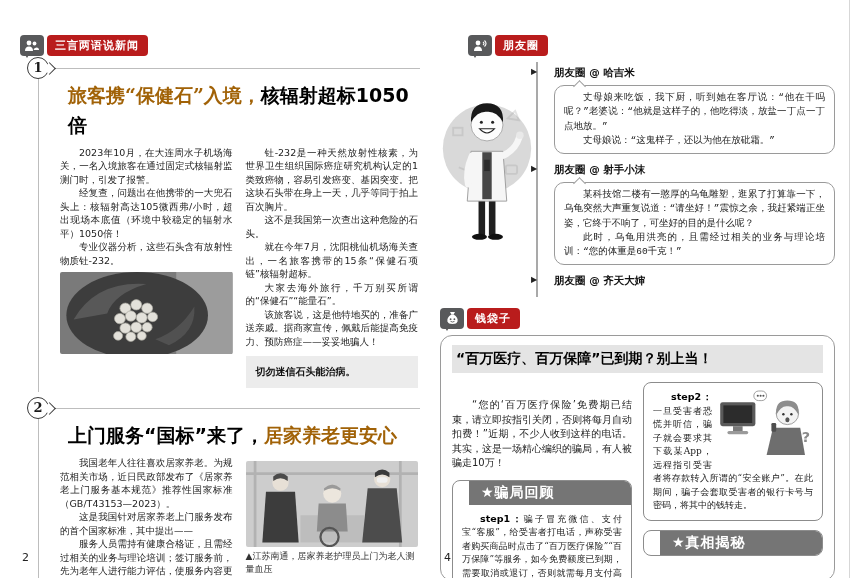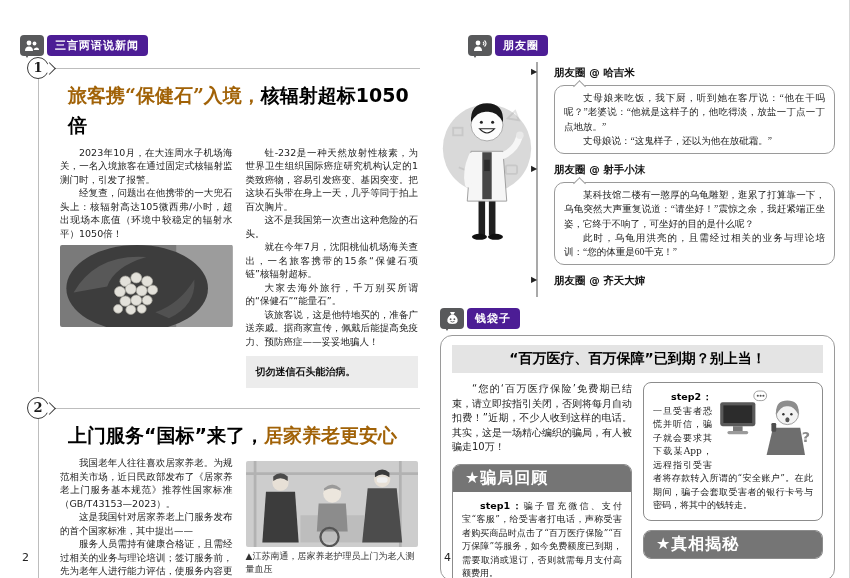--- a/index.html
+++ b/index.html
@@ -6,21 +6,21 @@
   html,body { background:#fff; }
   body { width:850px; height:578px; position:relative; font-family:"DejaVu Sans","Liberation Sans",sans-serif; color:#1a1a1a; }
   .page { position:absolute; top:0; height:578px; overflow:hidden; background:#fff; }
   .page-left  { left:0;   width:430px; padding:34px 10px 0 20px; }
   .page-right { left:432px; width:418px; padding:34px 14px 0 8px; border-right:1px solid #d7d7d7; }
 
   
   .badge-row { display:flex; align-items:center; height:22px; margin-bottom:6px; }
   .badge-icon { width:24px; height:21px; background:#58595b; border-radius:4px; display:flex; align-items:center; justify-content:center; position:relative; }
   .badge-icon::after { content:""; position:absolute; left:4px; bottom:-5px; border:3px solid transparent; border-top:5px solid #58595b; }
-  .badge-pill { margin-left:3px; background:#4c1d95; color:#fff; font-size:11px; font-weight:bold; border-radius:4px; padding:3px 9px 3px 8px; letter-spacing:1px; }
+  .badge-pill { margin-left:3px; background:#b91c1c; color:#fff; font-size:11px; font-weight:bold; border-radius:4px; padding:3px 9px 3px 8px; letter-spacing:1px; }
 
   
   .article { position:relative; margin-left:28px; border-top:1px solid #bdbdbd; padding:6px 2px 0 12px; }
   .article::before { content:""; position:absolute; left:-10px; top:0; bottom:-4px; border-left:1px solid #bdbdbd; }
   .art-num { position:absolute; left:-21px; top:-12px; width:22px; height:22px; border:1.5px solid #3a3a3a; border-radius:50%; background:#fff; font-family:"DejaVu Serif",serif; font-weight:bold; font-size:13px; text-align:center; line-height:19px; z-index:2; }
   .art-num::after { content:""; position:absolute; right:-6px; top:6px; width:8px; height:8px; background:#fff; border-top:1.5px solid #3a3a3a; border-right:1.5px solid #3a3a3a; transform:rotate(45deg); }
 
   .art-title { margin:4px 0 7px 8px; line-height:1.25; }
   .t-serif { font-family:"DejaVu Serif","Liberation Serif",serif; font-size:19px; color:#a16207; }
   .t-bold  { font-family:"DejaVu Sans","Liberation Sans",sans-serif; font-size:19px; font-weight:bold; color:#000; }
@@ -36,31 +36,31 @@
 
   
   .moments { display:flex; margin-top:4px; }
   .doctor { flex:none; width:94px; }
   .mom-entries { flex:1; border-left:2px solid #a9a9a9; padding-left:16px; margin-left:2px; padding-top:4px; }
   .mom-entry { margin-bottom:9px; }
   .mom-author { font-size:10.5px; font-weight:bold; position:relative; color:#111; }
   .mom-author::before { content:"▶"; position:absolute; left:-23px; top:1px; font-size:8px; color:#222; }
   .bubble { position:relative; border:1px solid #9a9a9a; border-radius:10px; background:#fff; margin-top:5px; padding:5px 9px; }
   .bubble::before { content:""; position:absolute; top:-4.5px; left:20px; width:8px; height:8px; background:#fff; border-left:1px solid #9a9a9a; border-top:1px solid #9a9a9a; transform:rotate(45deg); }
-  .bubble p { font-family:Liberation Serif, serif; font-size:9.5px; line-height:1.5; text-align:justify; text-indent:2em; color:#222; }
+  .bubble p { font-family:Liberation Mono, monospace; font-size:9.5px; line-height:1.5; text-align:justify; text-indent:2em; color:#222; }
 
   
   .moneybox { margin-top:6px; border:1.5px solid #9a9a9a; border-radius:12px; padding:9px 11px 10px; height:246px; overflow:hidden; }
-  .money-title { background:#e4e4e4; text-align:center; font-weight:bold; font-size:14px; padding:5px 4px; color:#000; }
+  .money-title { background:#e4e4e4; text-align:left; font-weight:bold; font-size:14px; padding:5px 4px; color:#000; }
   .money-cols { display:flex; gap:11px; margin-top:9px; }
   .money-col { flex:1; min-width:0; }
-  .intro { font-size:10px; line-height:1.45; text-align:justify; text-indent:2em; color:#222; }
+  .intro { font-size:10px; line-height:1.45; text-align:justify; text-indent:2em; color:#222;margin-top:16px; }
   .subbox { border:1px solid #8c8c8c; border-radius:8px; overflow:hidden; background:#fff; }
   .subbox + .subbox, .mt { margin-top:9px; }
-  .subhead { background:#757575; color:#fff; font-weight:bold; font-size:16px; padding:3px 12px; letter-spacing:1px; }
+  .subhead { background:#757575; color:#fff; font-weight:bold; font-size:14px; padding:3px 12px; letter-spacing:1px;margin-left:16px; }
   .subbody { padding:7px 9px; font-family:"DejaVu Serif","Liberation Serif",serif; font-size:9px; line-height:1.5; text-align:justify; }
   .subbody p { text-indent:2em; color:#222; }
   .steplab { font-family:"DejaVu Sans",sans-serif; font-weight:bold; font-size:9.5px; color:#000; }
   .spacer { float:left; width:0; height:52px; }
   .ill-right { float:right; width:96px; height:66px; margin:0 0 3px 5px; }
   .plainbox { border:1px solid #8c8c8c; border-radius:8px; padding:7px 9px; font-family:"DejaVu Serif","Liberation Serif",serif; font-size:9px; line-height:1.5; text-align:justify; }
   .plainbox p { text-indent:2em; color:#222; }
 </style>
 </head>
 <body>
@@ -79,20 +79,21 @@
     <span class="badge-pill">三言两语说新闻</span>
   </div>
 
   <div class="article" style="margin-top:12px;">
     <span class="art-num">1</span>
     <h2 class="art-title"><span class="t-serif">旅客携“保健石”入境，</span><span class="t-bold">核辐射超标1050倍</span></h2>
     <div class="cols">
       <div class="col">
         <p class="bp">2023年10月，在大连周水子机场海关，一名入境旅客在通过固定式核辐射监测门时，引发了报警。</p>
         <p class="bp">经复查，问题出在他携带的一大兜石头上：核辐射高达105微西弗/小时，超出现场本底值（环境中较稳定的辐射水平）1050倍！</p>
+        <p class="bp">专业仪器分析，这些石头含有放射性物质钍-232。</p>
         <svg class="photo" height="82" viewBox="0 0 190 95" preserveAspectRatio="none">
           <rect width="190" height="95" fill="#7a7a7a"></rect>
           <rect x="128" width="62" height="95" fill="#9c9c9c"></rect>
           <ellipse cx="85" cy="50" rx="78" ry="50" fill="#3d3d3d"></ellipse>
           <path d="M15 55 Q40 10 95 14 Q60 25 52 48 Z" fill="#585858"></path>
           <path d="M120 85 Q150 70 148 40 Q132 68 105 78 Z" fill="#515151"></path>
           <g fill="#e3e1da" stroke="#aaa8a0" stroke-width="0.8">
             <circle cx="72" cy="42" r="6"></circle>
               <circle cx="84" cy="38" r="6"></circle>
               <circle cx="96" cy="42" r="6"></circle>

